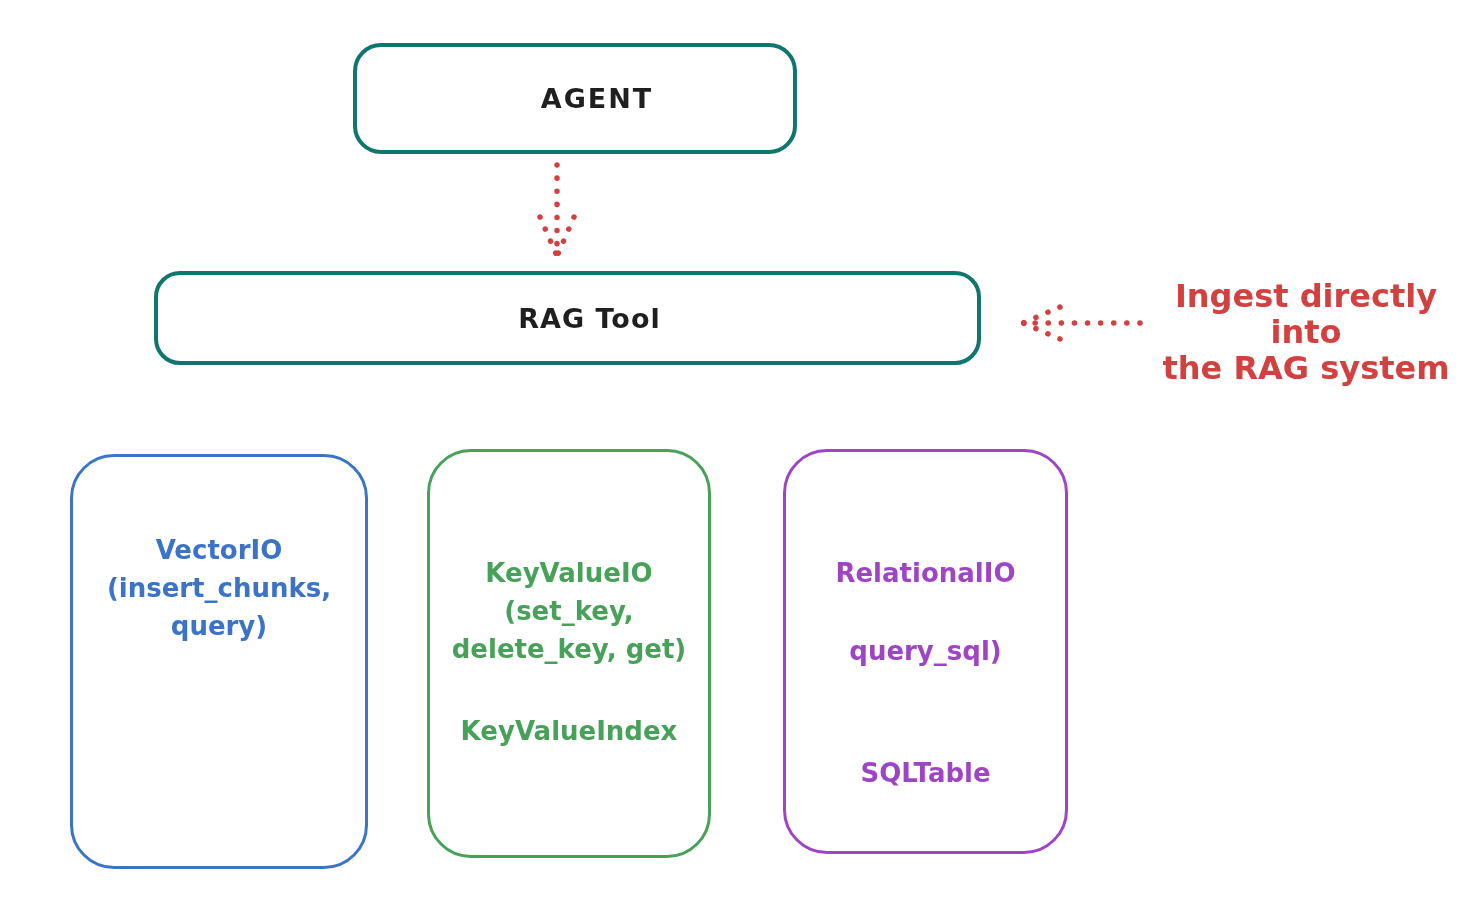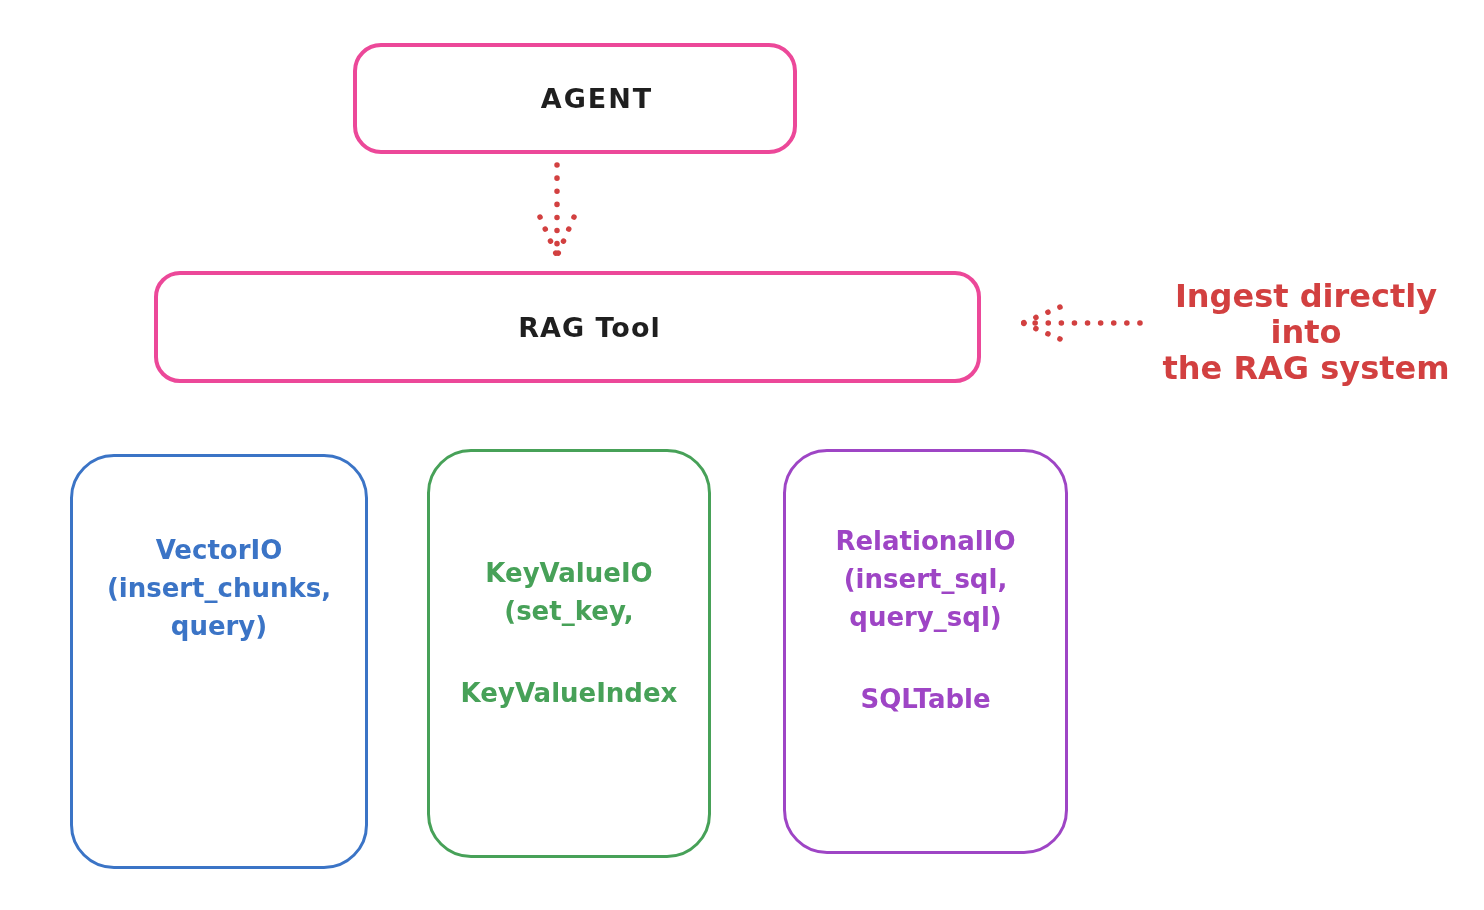--- a/index.html
+++ b/index.html
@@ -5,34 +5,34 @@
   * { margin: 0; padding: 0; box-sizing: border-box; }
   html, body { background: #ffffff; }
   body {
     font-family: "DejaVu Sans", "Liberation Sans", sans-serif;
     width: 1484px; height: 910px; position: relative; overflow: hidden;
   }
   .canvas { position: absolute; left: 0; top: 0; width: 1484px; height: 910px; }
 
   .node {
     position: absolute;
-    border: 4px solid #ec4899;
+    border: 4px solid #0f766e;
     border-radius: 28px;
     background: #ffffff;
     display: flex; align-items: center; justify-content: center; padding-left: 44px;
   }
   .node-label {
     color: #1f1f1f;
     font-size: 27px;
     font-weight: 700;
     letter-spacing: 2px;
   }
 
   #agent-box   { left: 353px; top: 43px;  width: 444px; height: 111px; }
-  #rag-box     { left: 154px; top: 271px; width: 827px; height: 112px; border-radius: 26px; }
+  #rag-box     { left: 154px; top: 271px; width: 827px; height: 94px; border-radius: 26px; }
   #rag-box .node-label { letter-spacing: 1px; font-weight: 600; }
 
   .arrow-svg { position: absolute; }
   #agent-rag-arrow { left: 534px; top: 160px; width: 46px; height: 102px; }
   #ingest-arrow    { left: 1014px; top: 300px; width: 132px; height: 46px; }
 
   .annotation {
     position: absolute;
     left: 1138px; top: 278px; width: 336px;
     color: #d24040;
@@ -47,21 +47,21 @@
     border-radius: 44px;
     border-style: solid;
     border-width: 3.5px;
     display: flex; flex-direction: column; align-items: center;
     text-align: center;
     font-size: 26px; font-weight: 600;
     line-height: 38px;
   }
   #vector-box     { left: 70px;  top: 454px; width: 298px; height: 415px; border-color: #3b74c6; color: #3b74c6; padding-top: 74px; }
   #keyvalue-box   { left: 427px; top: 449px; width: 284px; height: 409px; border-color: #47a158; color: #47a158; padding-top: 102px; }
-  #relational-box { left: 783px; top: 449px; width: 285px; height: 405px; border-color: #9e45c5; color: #9e45c5; padding-top: 70px; }
+  #relational-box { left: 783px; top: 449px; width: 285px; height: 405px; border-color: #9e45c5; color: #9e45c5; padding-top: 102px; gap: 40px; }
   .index-label { margin-top: 44px; }
 </style>
 </head>
 <body>
 
 <div class="canvas">
 
   <div class="node" id="agent-box">
     <span class="node-label">AGENT</span>
   </div>
@@ -93,23 +93,23 @@
 
   <div class="io-box" id="vector-box">
     <div>VectorIO</div>
     <div>(insert_chunks,</div>
     <div>query)</div>
   </div>
 
   <div class="io-box" id="keyvalue-box">
     <div>KeyValueIO</div>
     <div>(set_key,</div>
+    <div>delete_key, get)</div>
     <div class="index-label">KeyValueIndex</div>
   </div>
 
   <div class="io-box" id="relational-box">
     <div>RelationalIO</div>
-    <div>(insert_sql,</div>
     <div>query_sql)</div>
     <div class="index-label">SQLTable</div>
   </div>
 
 </div>
 
 </body></html>

